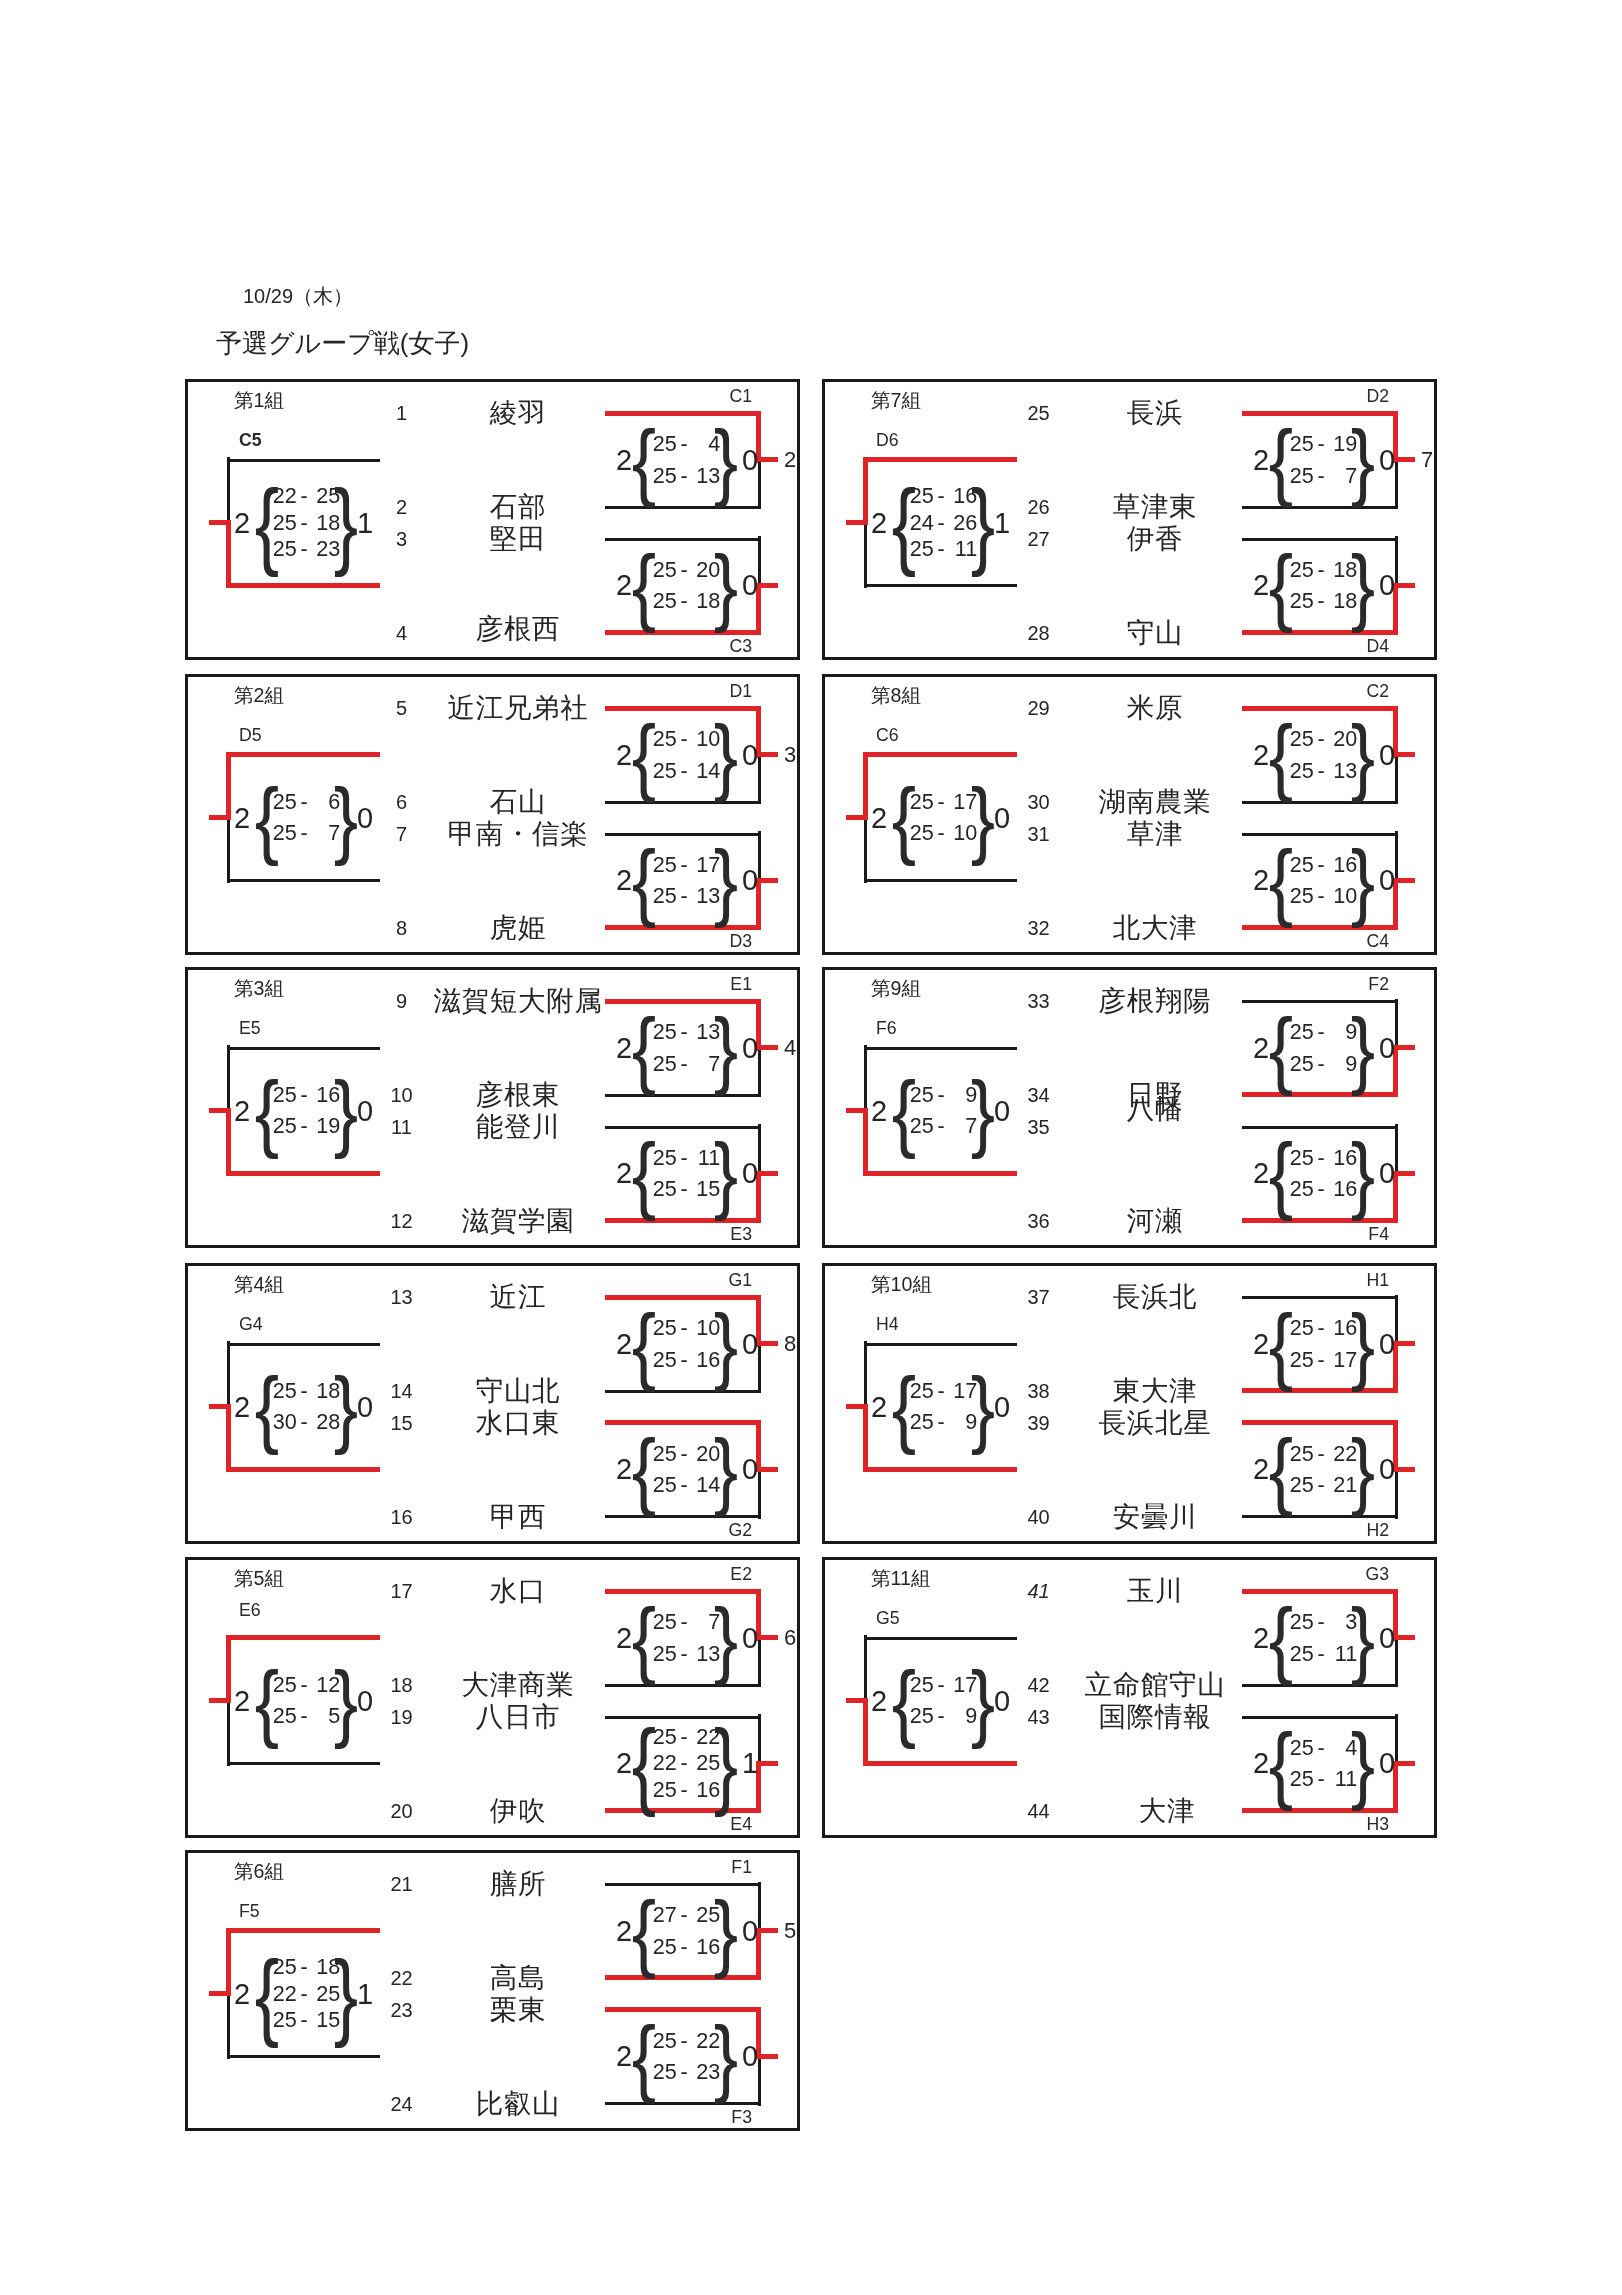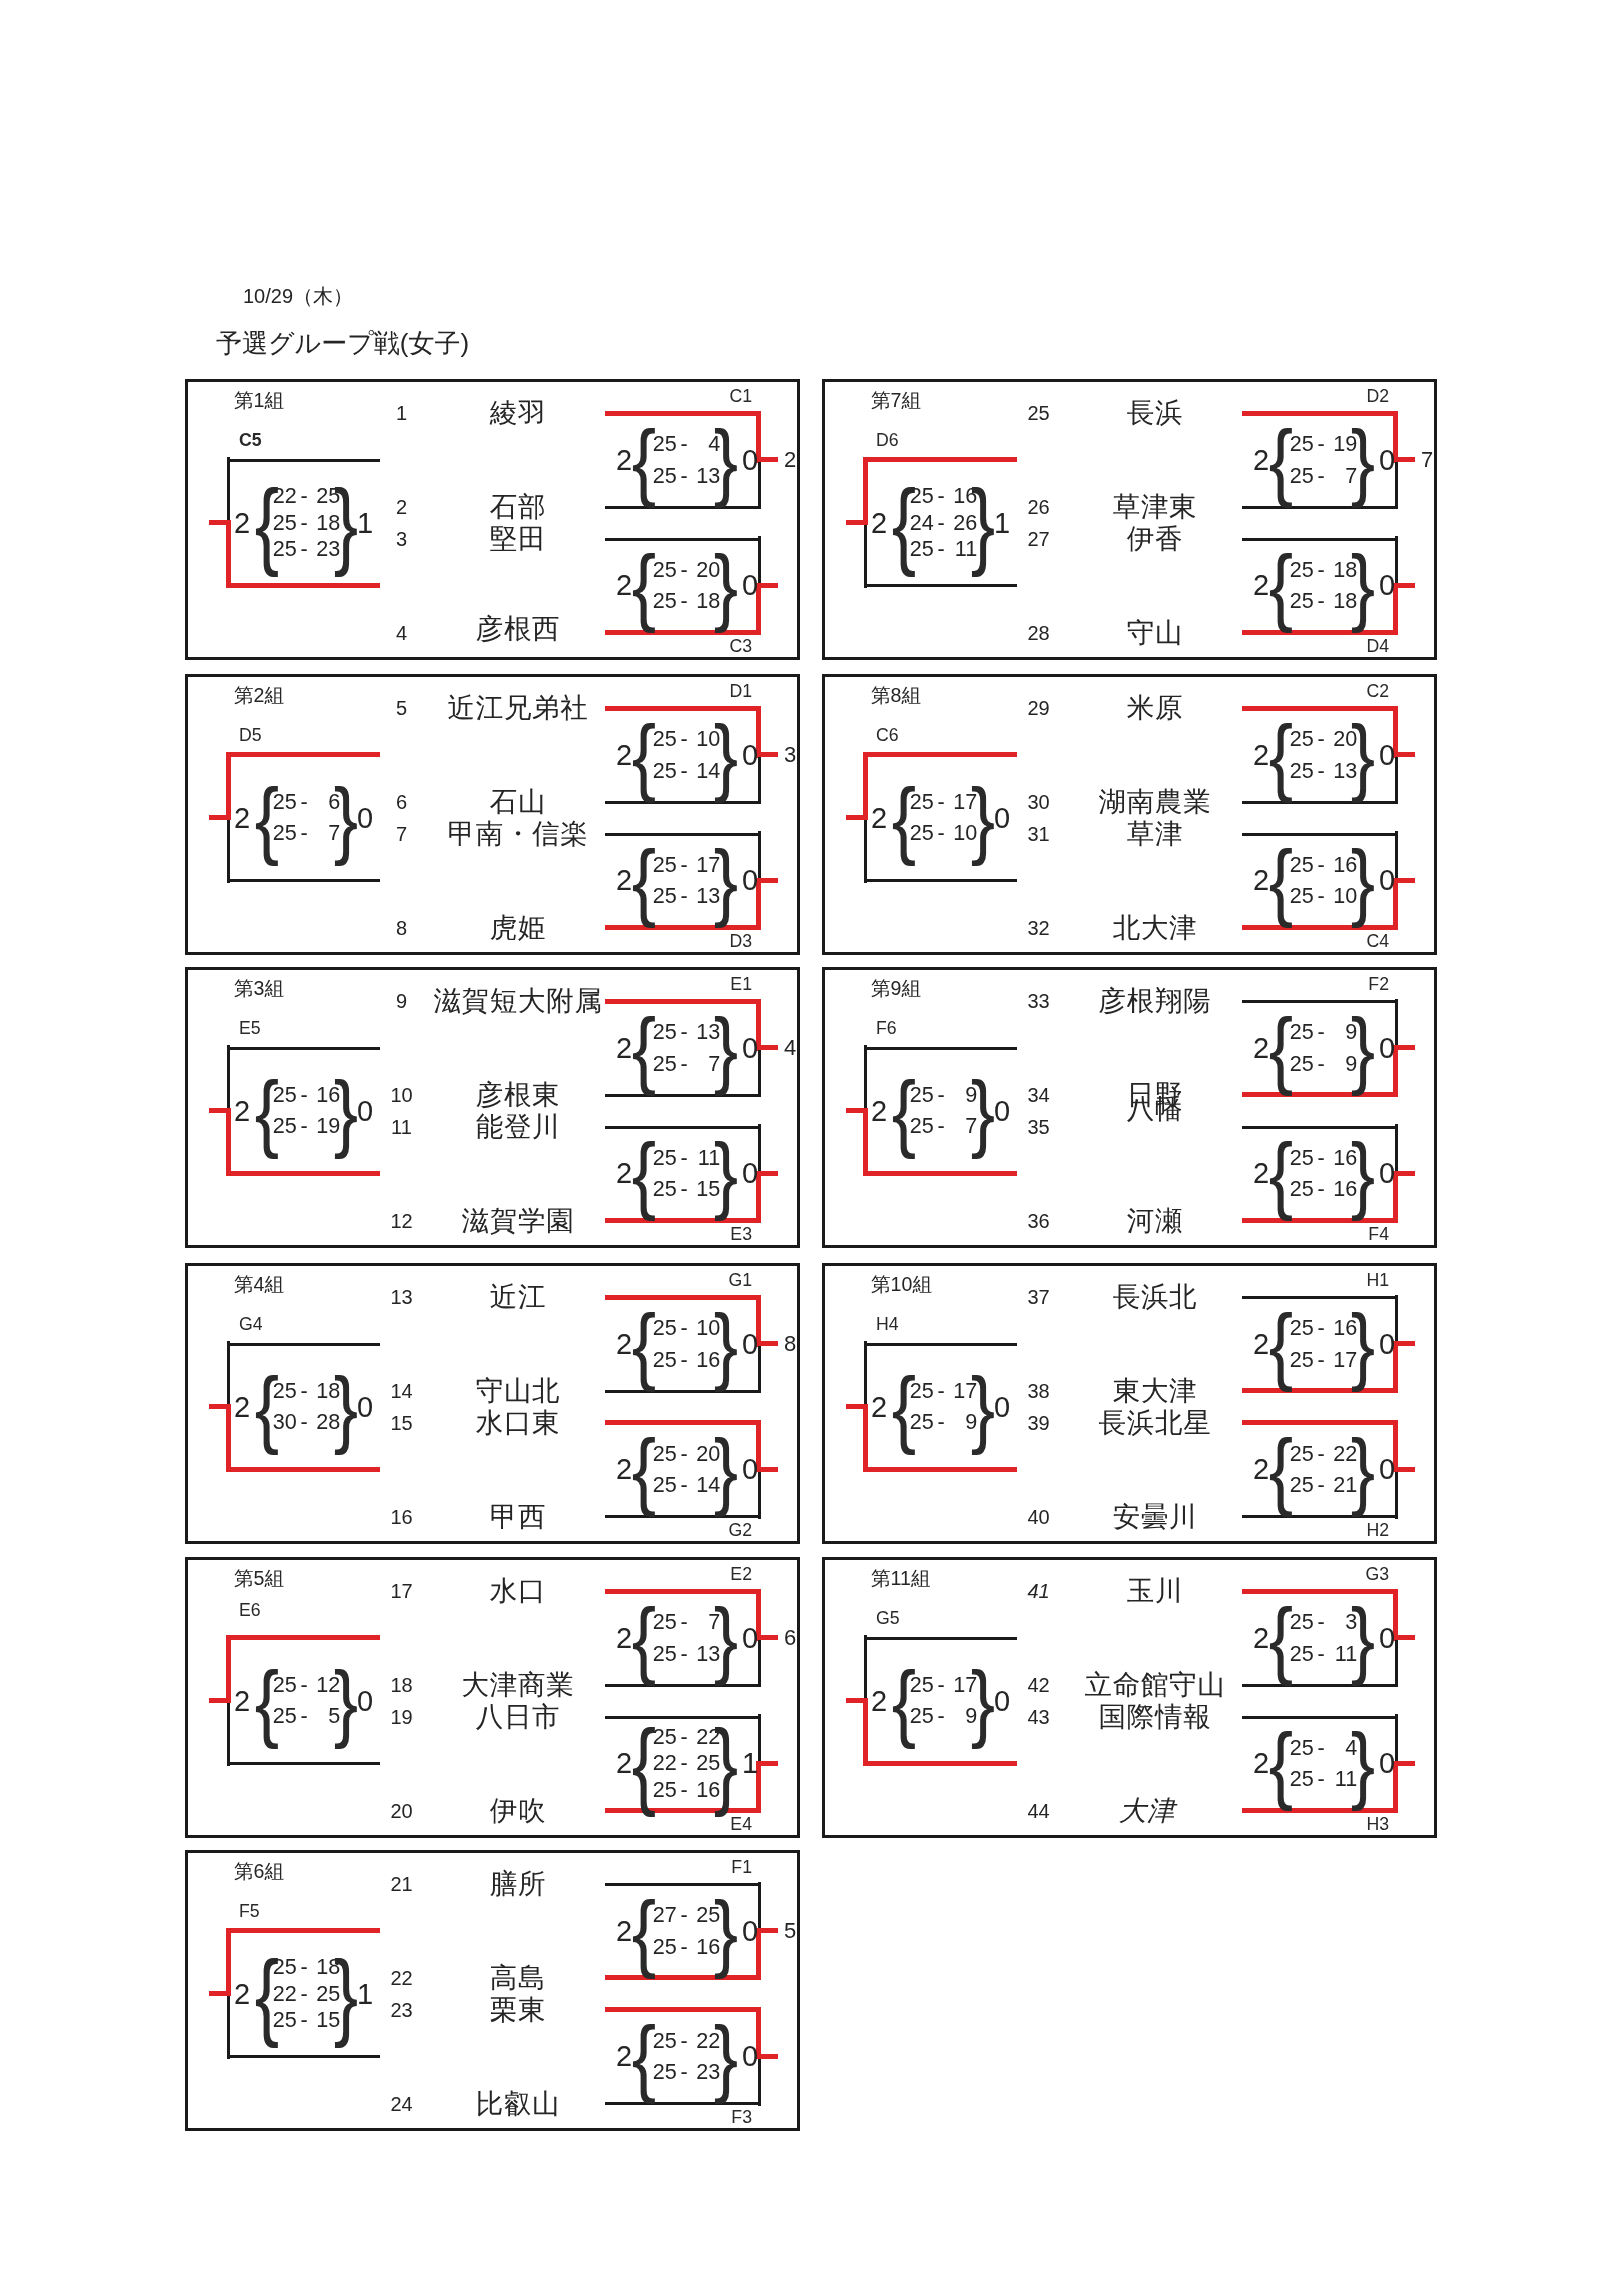--- a/index.html
+++ b/index.html
@@ -779,21 +779,21 @@
       </div>
       <div class="grp" style="left: 822px; top: 1557px;">
         <div class="glabel">第11組</div>
         <div class="tnum" style="left: 194px; top: 31px; font-style: italic;">41</div>
         <div class="tname" style="left: 232px; top: 31px;">玉川</div>
         <div class="tnum" style="left: 194px; top: 125px;">42</div>
         <div class="tname" style="left: 232px; top: 125px;">立命館守山</div>
         <div class="tnum" style="left: 194px; top: 157px;">43</div>
         <div class="tname" style="left: 232px; top: 157px;">国際情報</div>
         <div class="tnum" style="left: 194px; top: 251px;">44</div>
-        <div class="tname" style="left: 224px; top: 251px; font-style: italic;">大津</div>
+        <div class="tname" style="left: 244px; top: 251px;">大津</div>
         <div class="hl red" style="left: 417px; top: 29px; width: 154px;"></div>
         <div class="hl" style="left: 417px; top: 124px; width: 154px;"></div>
         <div class="vl red" style="left: 568px; top: 29px; height: 52px;"></div>
         <div class="vl" style="left: 570px; top: 75px; height: 52px;"></div>
         <div class="stub" style="left: 568px; top: 75px; width: 22px;"></div>
         <div class="court" style="left: 492px; width: 72px; text-align: right; top: 3.9px;">G3</div>
         <div class="bignum" style="left: 436px; top: 78px;">2</div>
         <div class="brace" style="left: 456px; top: 78px;">{</div>
         <div class="setline" style="left: 496px; top: 62px;">
           <span class="l">25</span>

